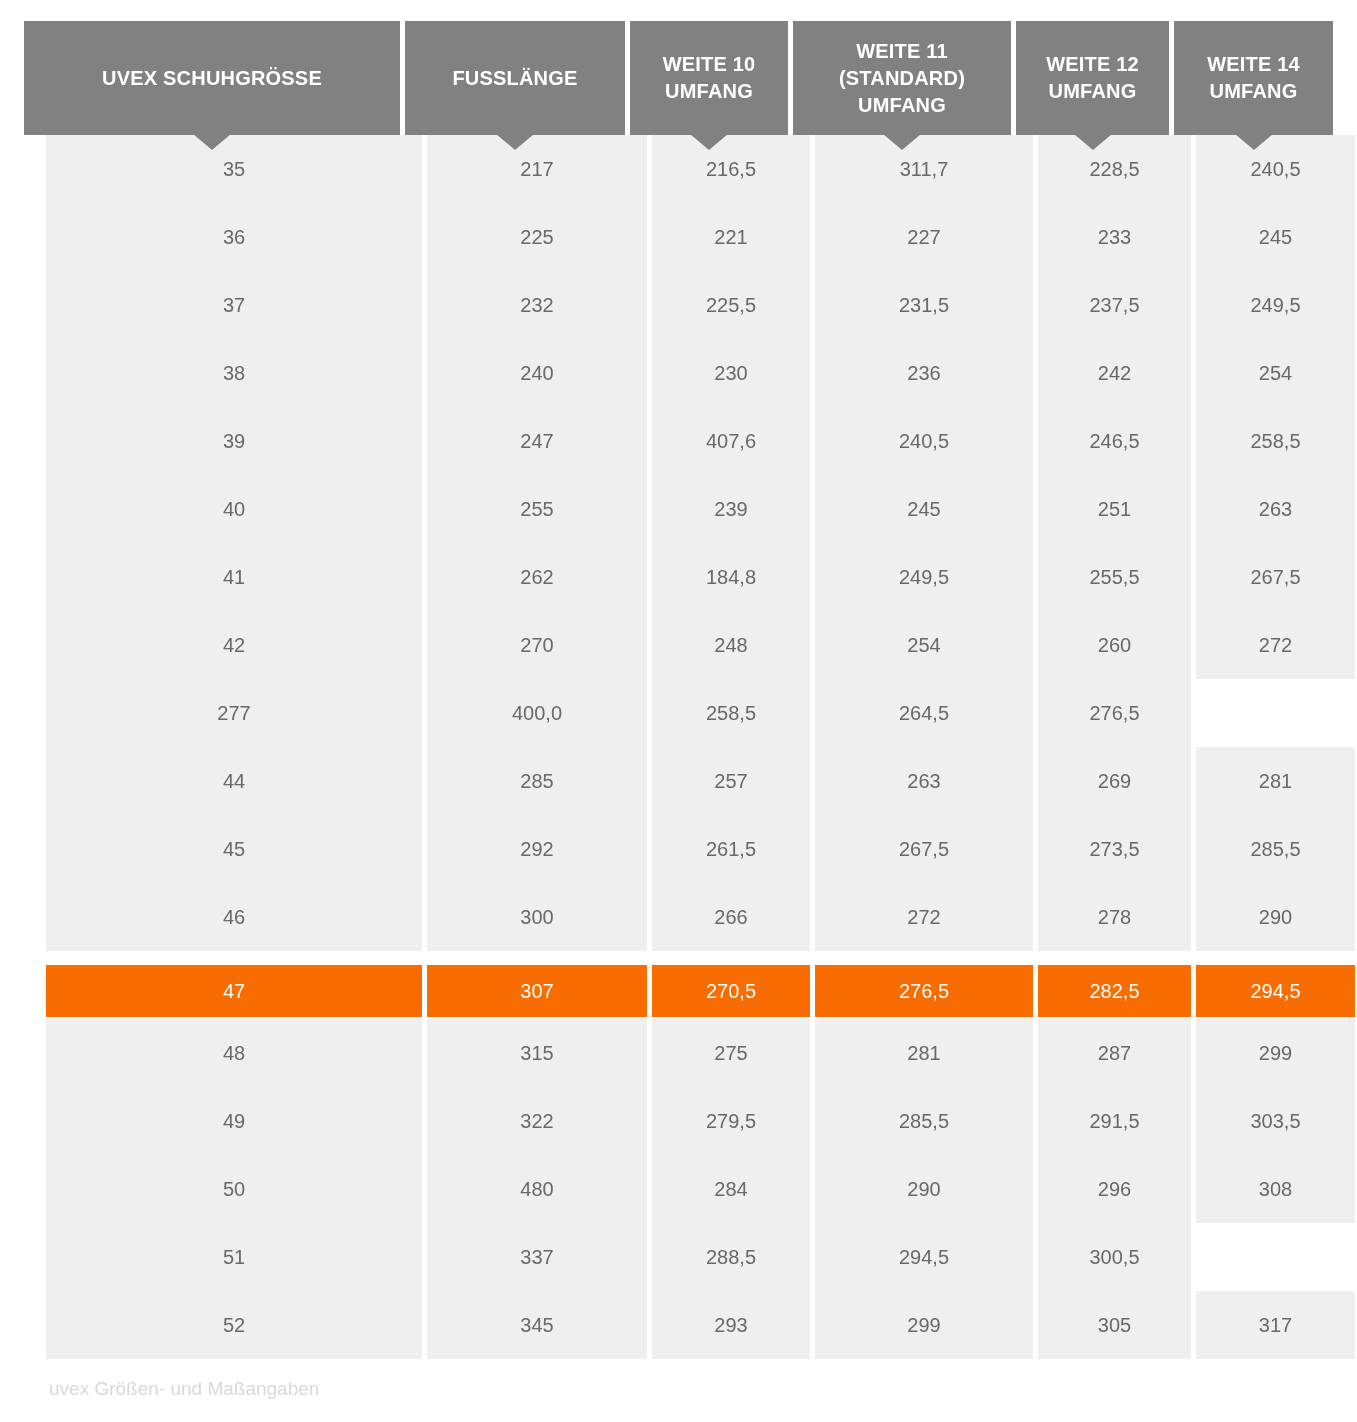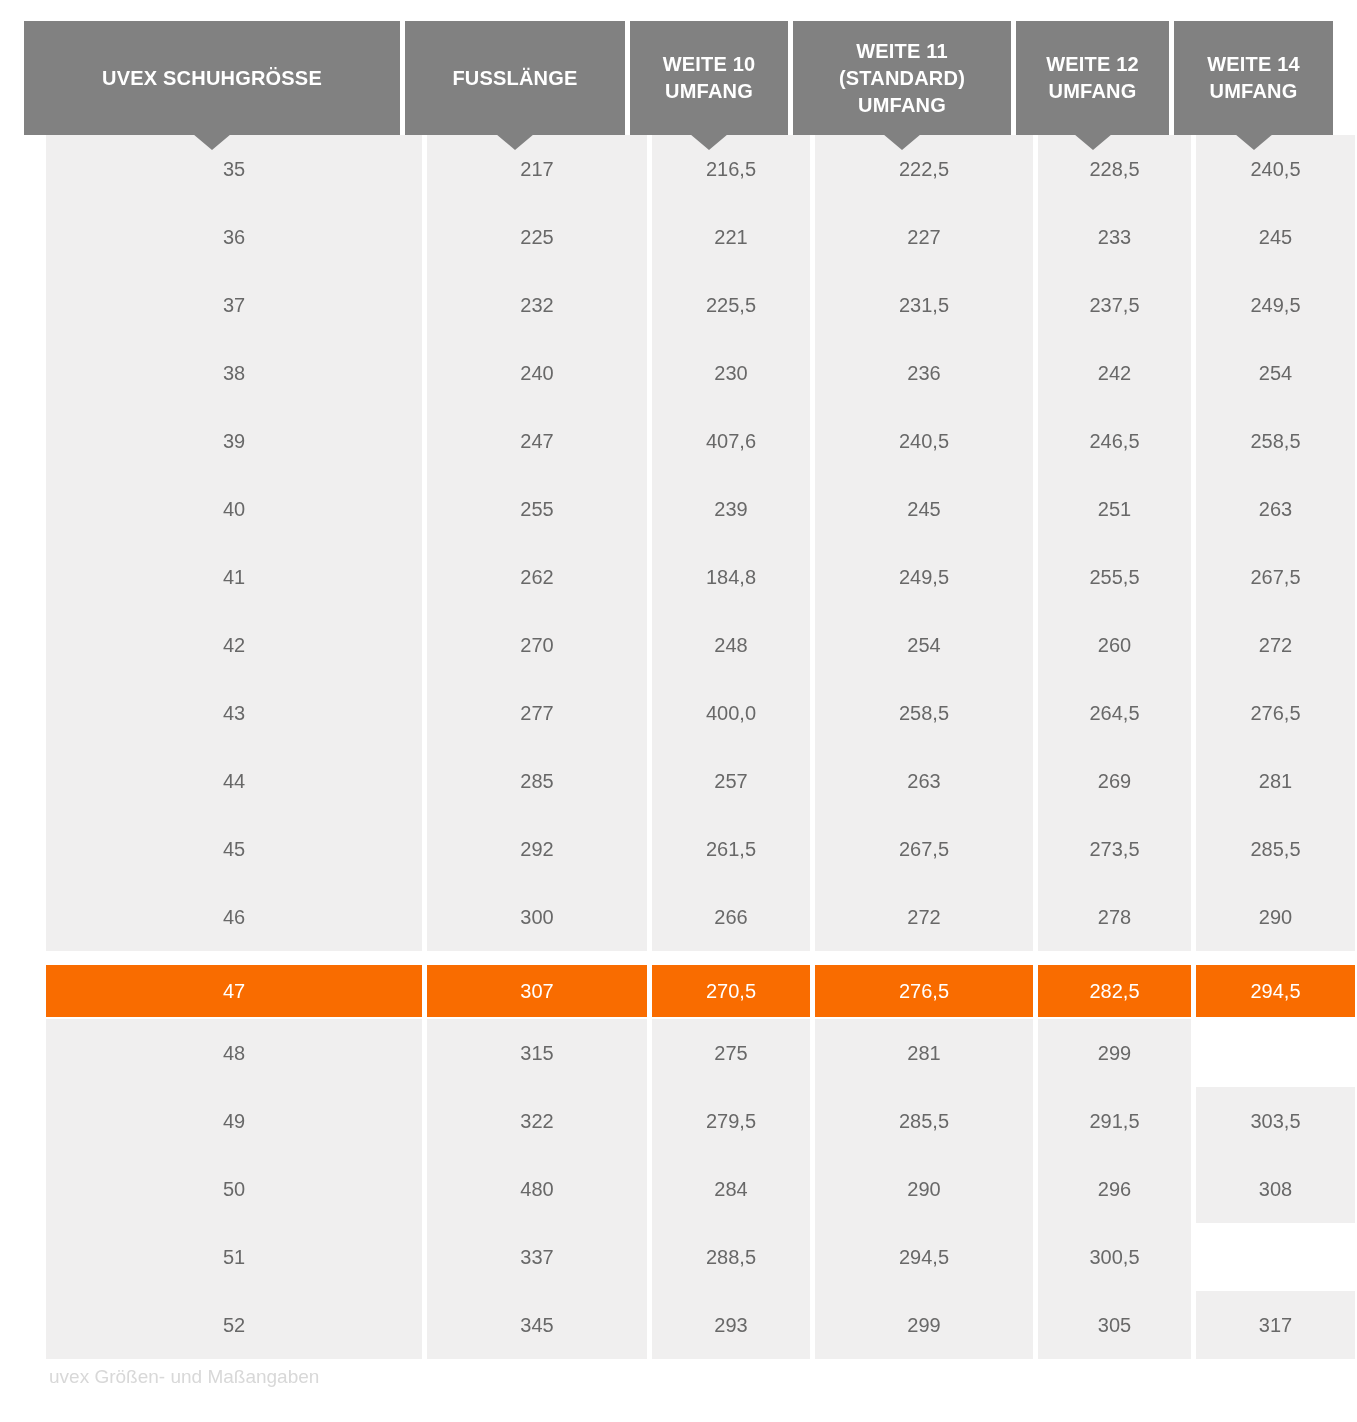--- a/index.html
+++ b/index.html
@@ -68,21 +68,21 @@
   }
   .body-row.highlighted .cell{
     background:var(--highlight-bg);
     color:var(--highlight-text);
     border-top:2px solid #ffffff;
     border-bottom:2px solid #ffffff;
     margin-top:12px;
   }
   
   .caption{
-    padding:7px 0 0 25px;
+    padding:19px 0 0 25px;
     font-size:19px;
     color:var(--caption-text);
   }
 </style>
 </head>
 <body>
 
 <div class="table-wrap">
   <div class="grid-row header-row">
       <div class="header-cell">
@@ -113,21 +113,21 @@
         <span>WEITE 14</span>
         <span>UMFANG</span>
         <span class="pointer"></span>
       </div>
     </div>
   <div>
       <div class="grid-row body-row">
         <div class="cell">35</div>
         <div class="cell">217</div>
         <div class="cell">216,5</div>
-        <div class="cell">222,5</div>
+        <div class="cell">311,7</div>
         <div class="cell">228,5</div>
         <div class="cell">240,5</div>
       </div>
       <div class="grid-row body-row">
         <div class="cell">36</div>
         <div class="cell">225</div>
         <div class="cell">221</div>
         <div class="cell">227</div>
         <div class="cell">233</div>
         <div class="cell">245</div>
@@ -174,21 +174,20 @@
       </div>
       <div class="grid-row body-row">
         <div class="cell">42</div>
         <div class="cell">270</div>
         <div class="cell">248</div>
         <div class="cell">254</div>
         <div class="cell">260</div>
         <div class="cell">272</div>
       </div>
       <div class="grid-row body-row">
-        <div class="cell">43</div>
         <div class="cell">277</div>
         <div class="cell">400,0</div>
         <div class="cell">258,5</div>
         <div class="cell">264,5</div>
         <div class="cell">276,5</div>
       </div>
       <div class="grid-row body-row">
         <div class="cell">44</div>
         <div class="cell">285</div>
         <div class="cell">257</div>
@@ -218,20 +217,21 @@
         <div class="cell">270,5</div>
         <div class="cell">276,5</div>
         <div class="cell">282,5</div>
         <div class="cell">294,5</div>
       </div>
       <div class="grid-row body-row">
         <div class="cell">48</div>
         <div class="cell">315</div>
         <div class="cell">275</div>
         <div class="cell">281</div>
+        <div class="cell">287</div>
         <div class="cell">299</div>
       </div>
       <div class="grid-row body-row">
         <div class="cell">49</div>
         <div class="cell">322</div>
         <div class="cell">279,5</div>
         <div class="cell">285,5</div>
         <div class="cell">291,5</div>
         <div class="cell">303,5</div>
       </div>

